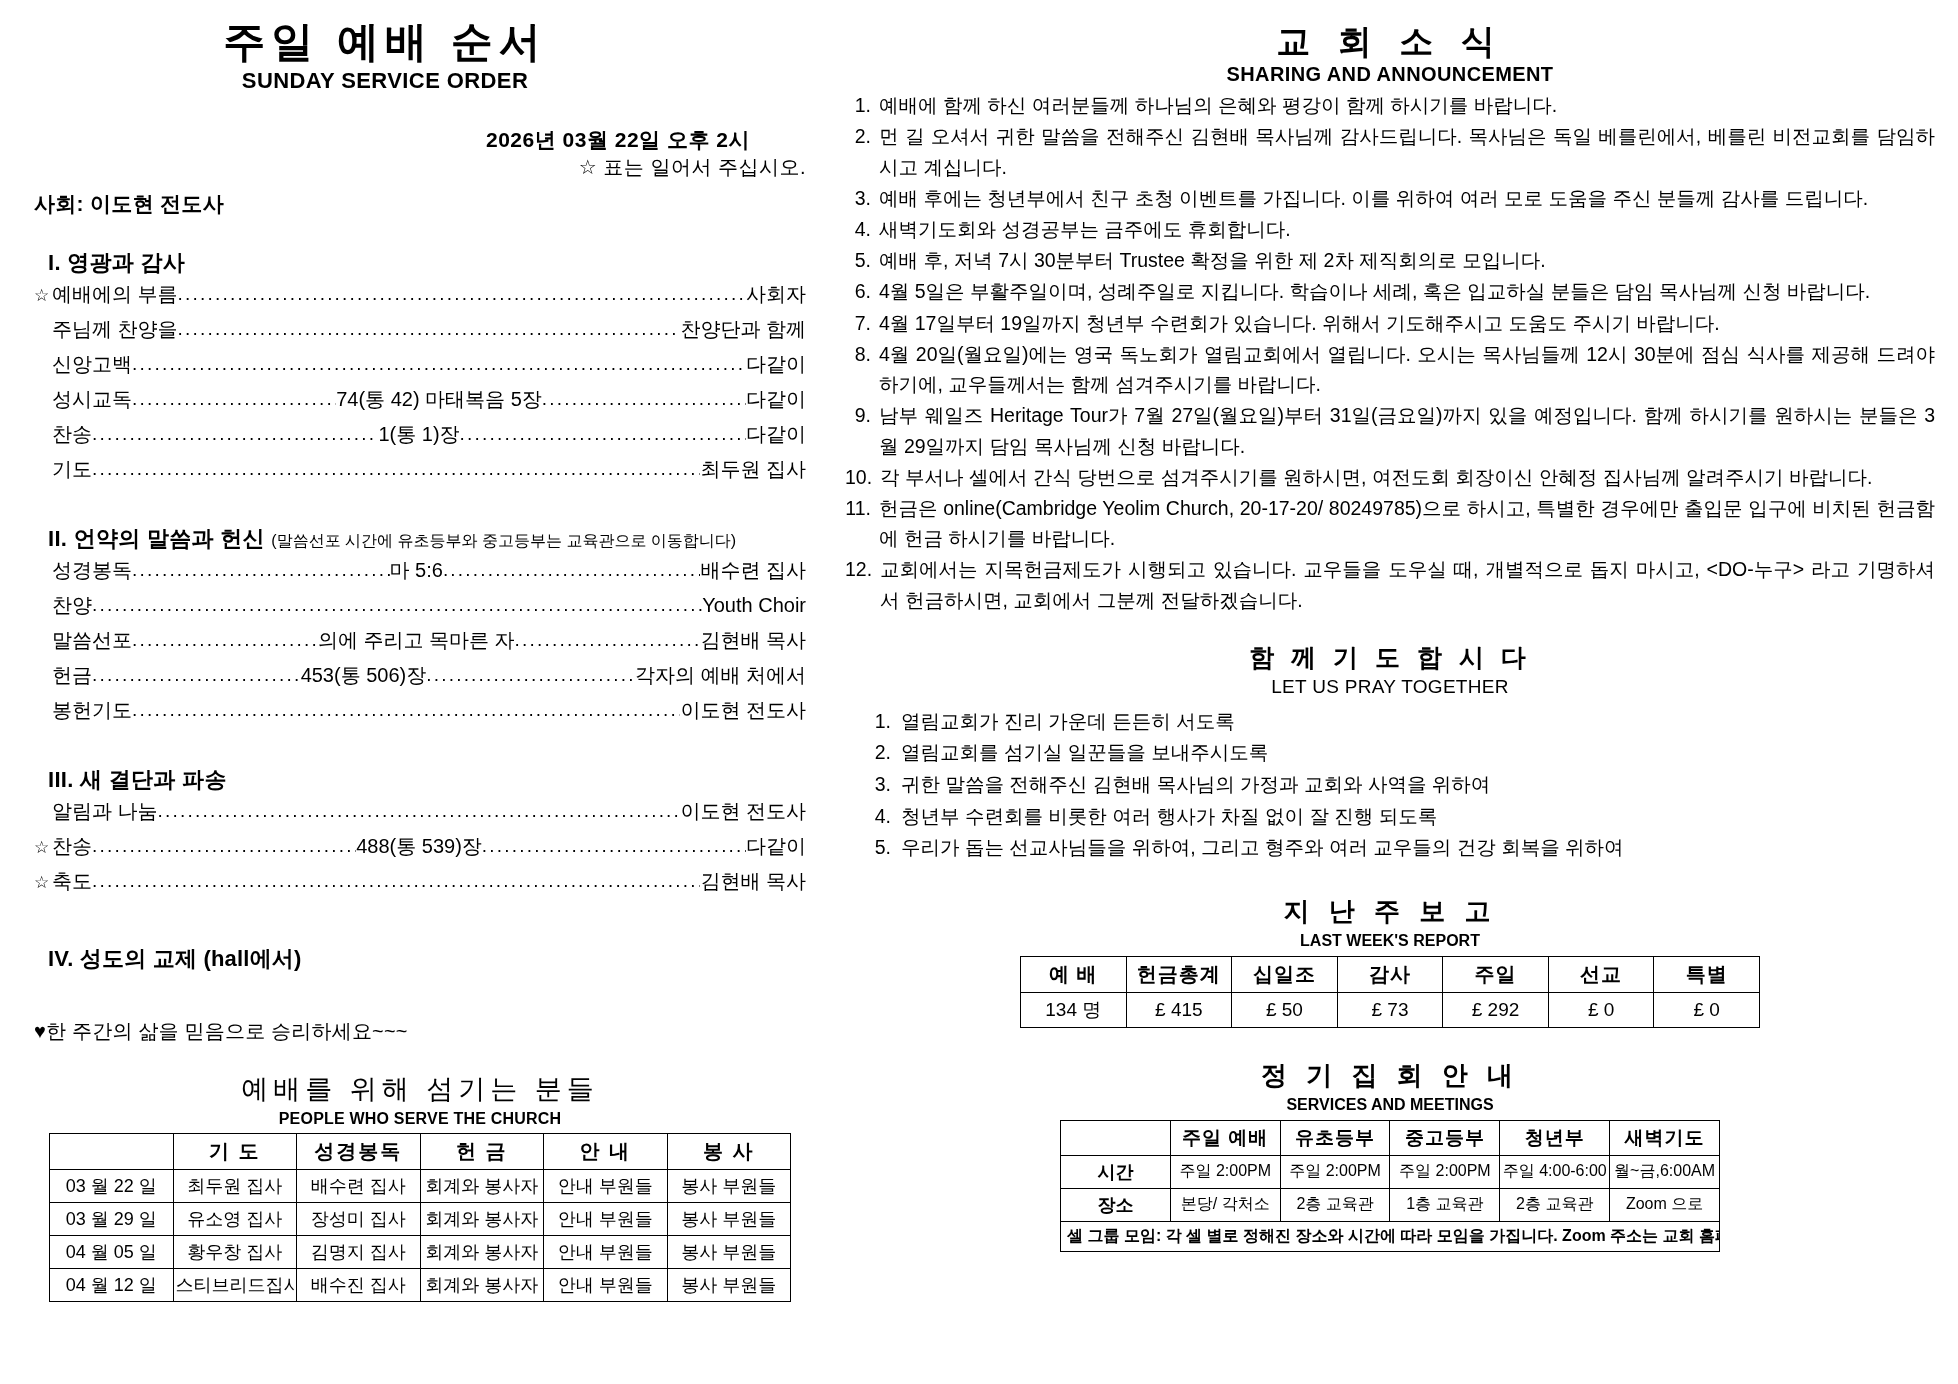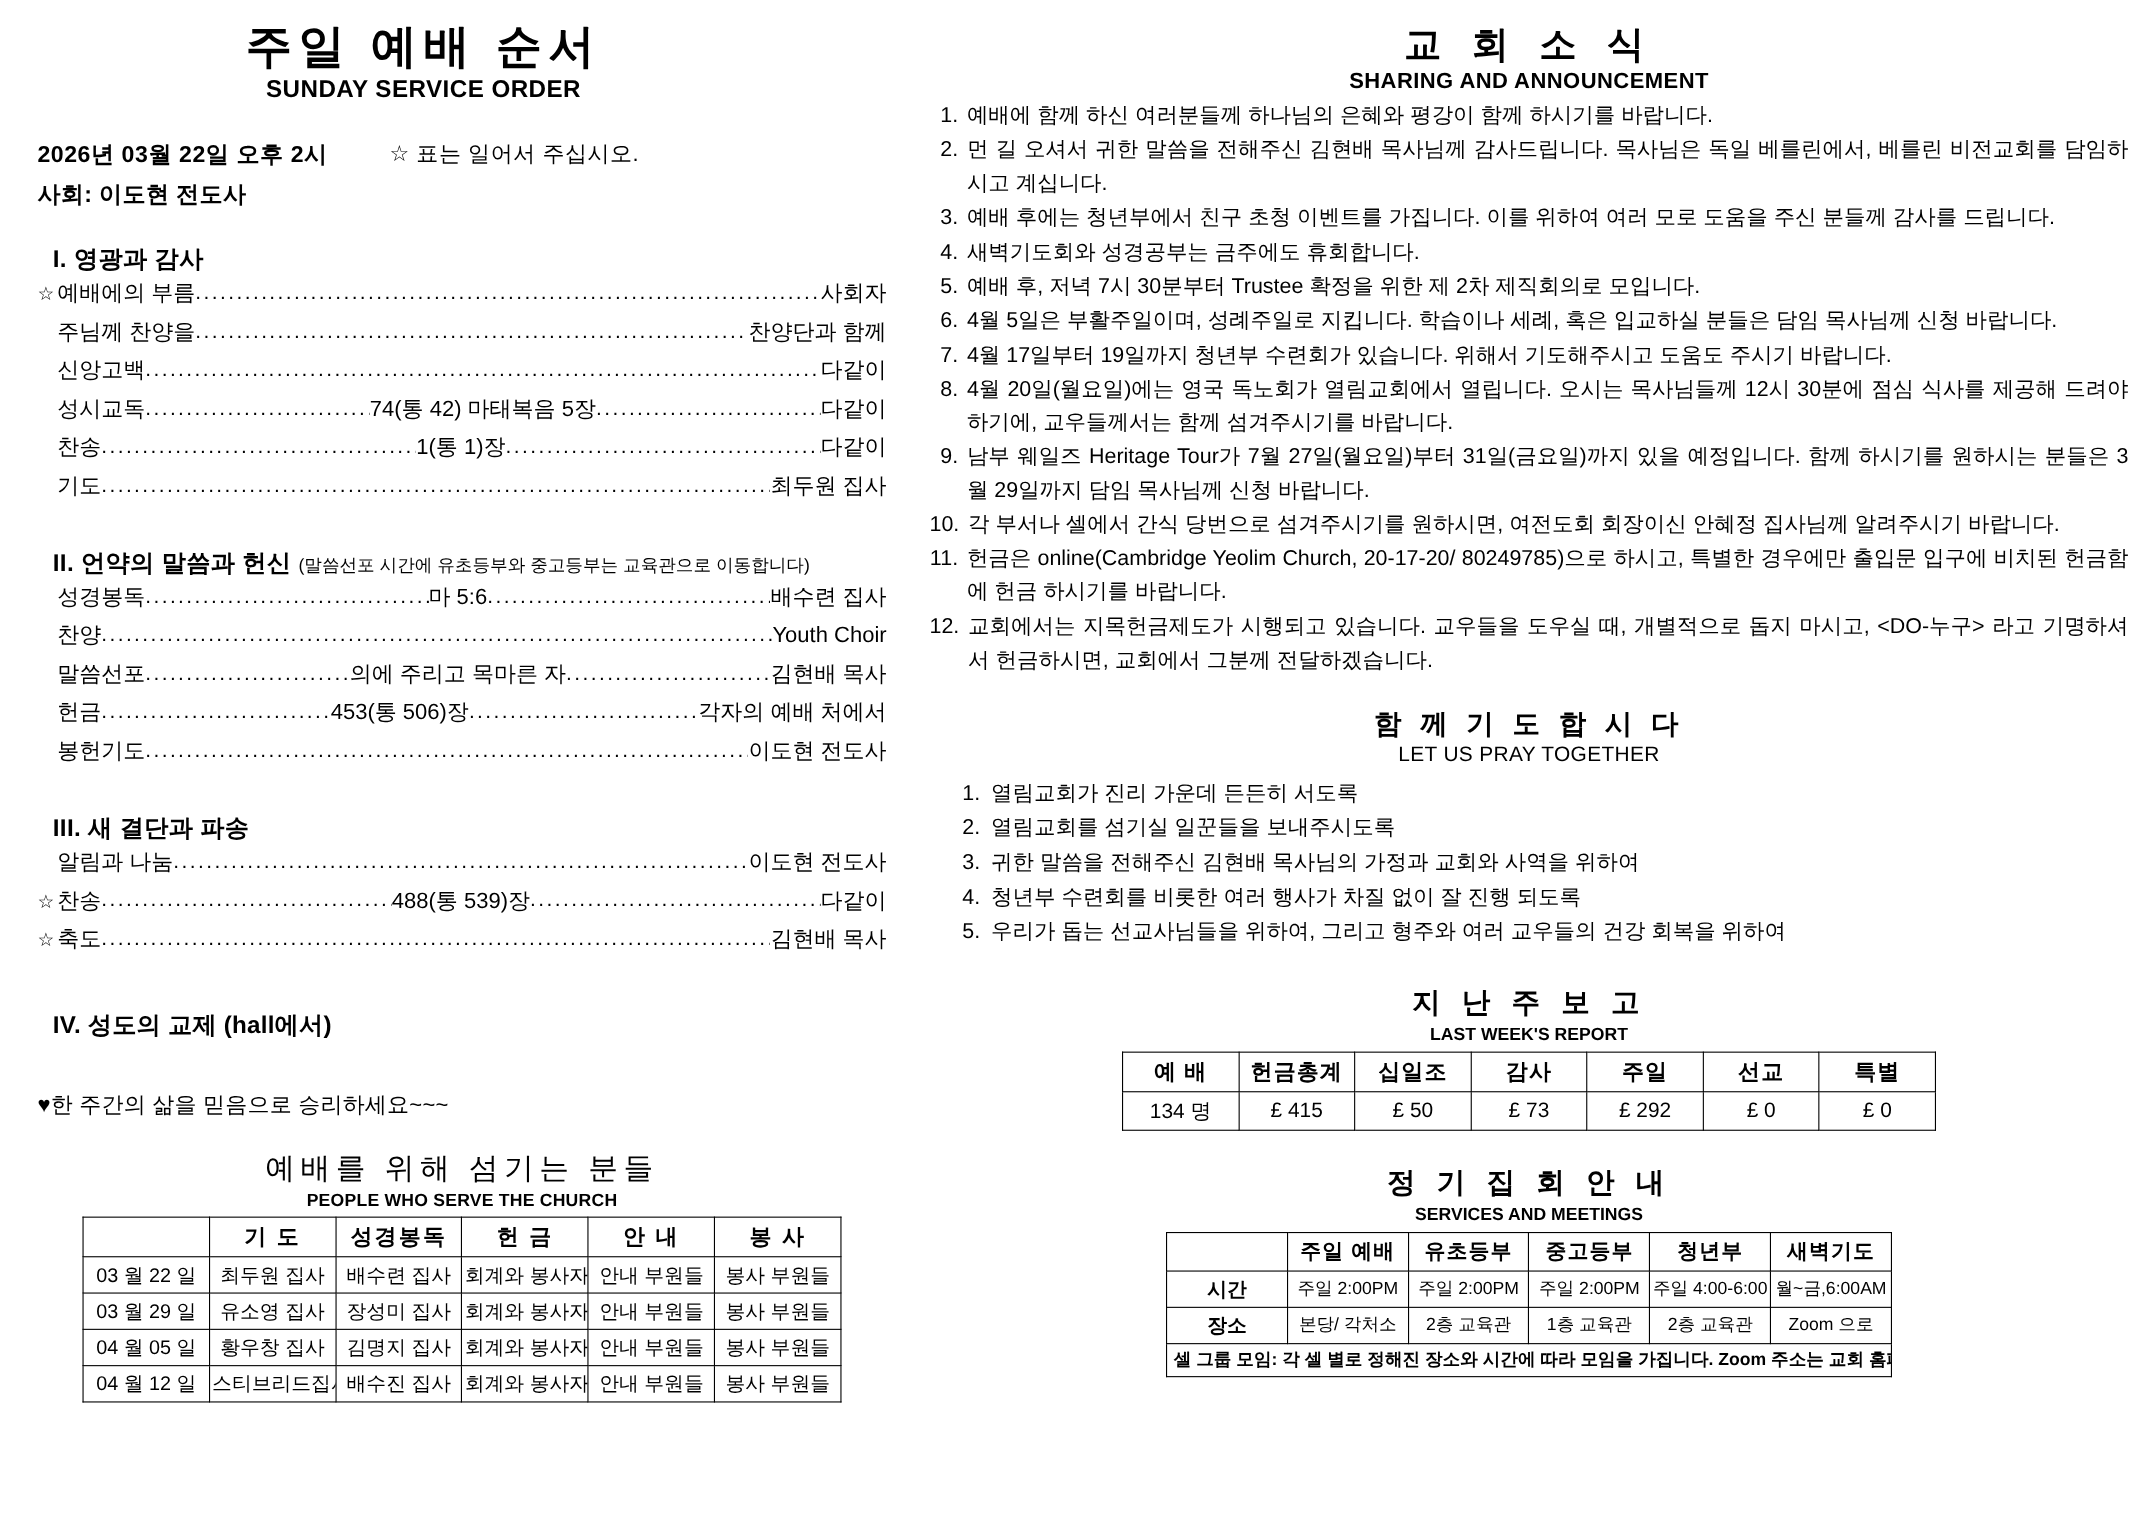--- a/index.html
+++ b/index.html
@@ -45,21 +45,22 @@
     margin-top: 2px;
   }
   .title-kr.left-title { text-align: center; padding-right: 70px; }
   .title-en.left-title { text-align: center; padding-right: 70px; }
 
   .meta-row {
     margin-top: 32px;
     font-size: 21px;
     font-weight: bold;
     display: flex;
-    align-items: flex-start;
+    align-items: flex-end;
+    flex-direction: column;
   }
   .meta-date { width: 320px; letter-spacing: 0.5px; }
   .meta-note { font-weight: normal; font-size: 20px; letter-spacing: 0.5px; }
   .meta-host {
     font-size: 21px;
     font-weight: bold;
     margin-top: 9px;
     letter-spacing: 0.3px;
   }
 
@@ -156,21 +157,21 @@
     height: 30px;
     white-space: nowrap;
     overflow: hidden;
   }
   table th {
     font-weight: bold;
     font-size: 20px;
     letter-spacing: 2px;
   }
 
-  .serve-table { width: 690px; margin: 0 auto; }
+  .serve-table { width: 742px; margin: 0 auto; }
   .serve-table th, .serve-table td { height: 32px; }
 
   .report-table { width: 740px; margin: 0 auto; }
   .report-table th { font-size: 20px; letter-spacing: 1px; }
   .report-table td { font-size: 19px; }
 
   .meet-table { width: 660px; margin: 0 auto; }
   .meet-table th { font-size: 19px; letter-spacing: 1px; }
   .meet-table td { font-size: 16px; }
   .meet-table td.rowhdr { font-weight: bold; font-size: 18px; }

